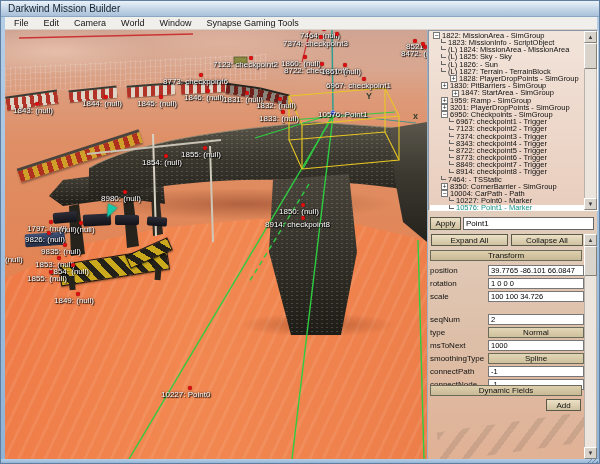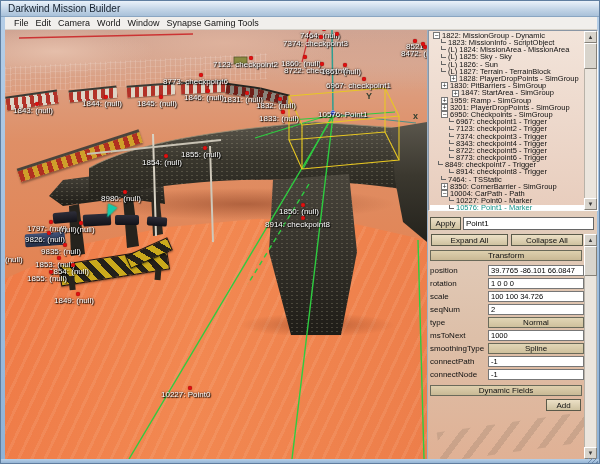--- a/index.html
+++ b/index.html
@@ -4,21 +4,21 @@
 <style>
   *{box-sizing:border-box;margin:0;padding:0;}
   html,body{background:#555;}
   .win{position:relative;width:600px;height:464px;font-family:"Liberation Sans",sans-serif;
        background:linear-gradient(#b6cfe8,#8fb2d6);overflow:hidden;border:1px solid #5f7ea0;}
   
   .titlebar{position:absolute;left:0;top:0;width:600px;height:16px;
     background:linear-gradient(#eaf2fa,#c3d5e7 55%,#a9c1d9);border-bottom:1px solid #8aa6c2;
     font-size:10px;color:#14202e;padding:2px 0 0 7px;}
   .menubar{position:absolute;left:4px;top:16px;width:592px;height:13px;background:#f1efec;
-    border-bottom:1px solid #d6d2ca;display:flex;gap:7px;align-items:center;padding-left:9px;
+    border-bottom:1px solid #d6d2ca;display:flex;gap:15px;align-items:center;padding-left:9px;
     font-size:9px;color:#151515;}
   .mitem{cursor:default;}
   
   .viewport{position:absolute;left:4px;top:29px;width:422px;height:429px;overflow:hidden;
     background:
       radial-gradient(140px 34px at 12% 5%, rgba(232,195,175,.85), transparent 70%),
       radial-gradient(180px 40px at 52% 3%, rgba(226,182,160,.75), transparent 70%),
       radial-gradient(220px 44px at 92% 7%, rgba(214,168,148,.6), transparent 70%),
       linear-gradient(180deg,#cfa493 0%,#d9a68e 8%,#dd9a79 16%,#df8f66 26%,#e08a5e 40%,#e4814f 62%,#ea7c49 100%);}
   .vp-layer{position:absolute;inset:0;}
@@ -239,21 +239,21 @@
         <span class="xdot" style="left: 416px; top: 12px;"></span>
         <span class="xdot" style="left: 330px; top: 2px;"></span>
       </div>
   </div>
 
   <div class="panel">
     <div class="treebox">
       <div class="treerows">
           <div class="trow" style="padding-left: 3px;">
             <span class="nbox">−</span>
-            <span>1822: MissionGroup - Dynamic</span>
+            <span>1822: MissionArea - SimGroup</span>
           </div>
           <div class="trow" style="padding-left: 11px;">
             <span class="tick"></span>
             <span>1823: MissionInfo - ScriptObject</span>
           </div>
           <div class="trow" style="padding-left: 11px;">
             <span class="tick"></span>
             <span>(L) 1824: MissionArea - MissionArea</span>
           </div>
           <div class="trow" style="padding-left: 11px;">
@@ -309,21 +309,21 @@
             <span>8343: checkpoint4 - Trigger</span>
           </div>
           <div class="trow" style="padding-left: 19px;">
             <span class="tick"></span>
             <span>8722: checkpoint5 - Trigger</span>
           </div>
           <div class="trow" style="padding-left: 19px;">
             <span class="tick"></span>
             <span>8773: checkpoint6 - Trigger</span>
           </div>
-          <div class="trow" style="padding-left: 8px; align-items: center;">
+          <div class="trow" style="padding-left: 19px; align-items: center;">
             <span class="tick"></span>
             <span>8849: checkpoint7 - Trigger</span>
           </div>
           <div class="trow" style="padding-left: 19px;">
             <span class="tick"></span>
             <span>8914: checkpoint8 - Trigger</span>
           </div>
           <div class="trow" style="padding-left: 11px;">
             <span class="tick"></span>
             <span>7464: - TSStatic</span>
@@ -364,21 +364,21 @@
           <div class="pinput">39.7765 -86.101 66.0847</div>
         </div>
         <div class="prow">
           <span class="plabel">rotation</span>
           <div class="pinput">1 0 0 0</div>
         </div>
         <div class="prow">
           <span class="plabel">scale</span>
           <div class="pinput">100 100 34.726</div>
         </div>
-        <div class="prow" style="margin-top: 0;">
+        <div class="prow" style="margin-top: 10px;">
           <span class="plabel">seqNum</span>
           <div class="pinput">2</div>
         </div>
         <div class="prow">
           <span class="plabel">type</span>
           <div class="pbtn">Normal</div>
         </div>
         <div class="prow">
           <span class="plabel">msToNext</span>
           <div class="pinput">1000</div>

